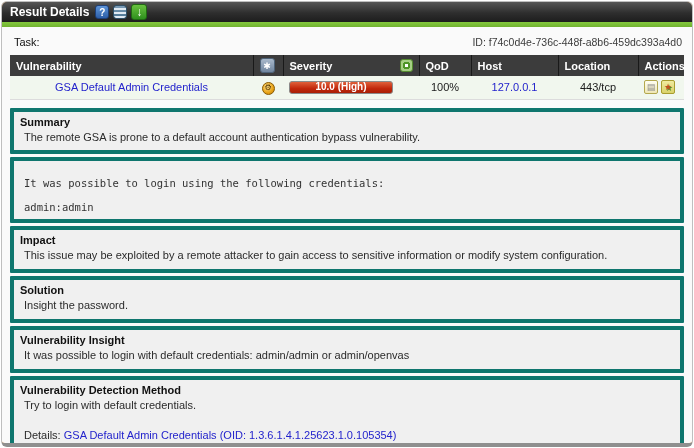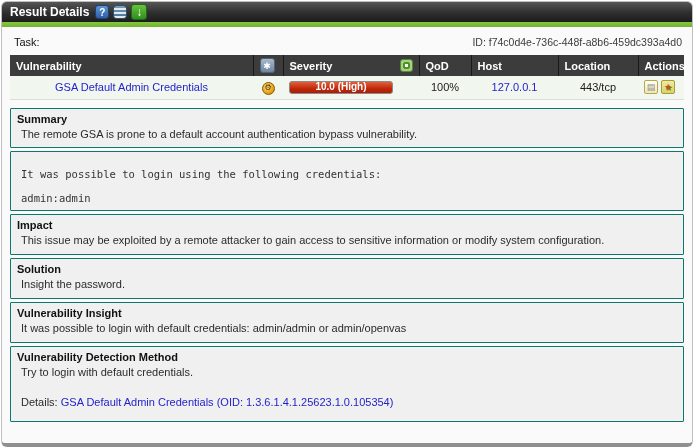--- a/index.html
+++ b/index.html
@@ -101,21 +101,21 @@
   .actions { display: flex; gap: 3px; }
   .act-icon {
     width: 14px; height: 14px; border-radius: 2px; cursor: pointer;
     display: inline-flex; align-items: center; justify-content: center; font-size: 9px; line-height: 1;
   }
   .act-icon.note { background: linear-gradient(180deg,#fffef2,#efe7b5); border: 1px solid #b3a84e; color: #8a8a8a; }
   .act-icon.override { background: linear-gradient(180deg,#f0ebA0,#d9d26a); background-color:#ddd66e; border: 1px solid #a89d2f; color: #c4501e; text-shadow: 1px 1px 0 #4e8f2e; }
 
   
   .section {
-    background: #f0f0f0; border: 1px solid #0f766e; border-radius: 1px;
+    background: #f0f0f0; border: 4px solid #0f766e; border-radius: 1px;
     padding: 4px 6px 6px 6px; margin-bottom: 3px;
   }
   .section h3 { font-size: 11px; font-weight: bold; color: #111; margin-bottom: 2px; }
   .section .txt { color: #2b2b2b; padding-left: 4px; line-height: 1.35; }
   .mono { font-family: "DejaVu Sans Mono", "Liberation Mono", monospace; font-size: 10.5px; color: #333; padding-left: 4px; }
   .mono-gap { height: 12px; }
   .sol-type-line { display: flex; align-items: center; gap: 5px; padding-left: 4px; margin: 2px 0 10px 0; }
   .sol-type-line .sol-lbl { font-weight: bold; color: #111; }
   .detail-row { padding: 5px 6px; }
   .dm-body { margin-bottom: 10px; }

